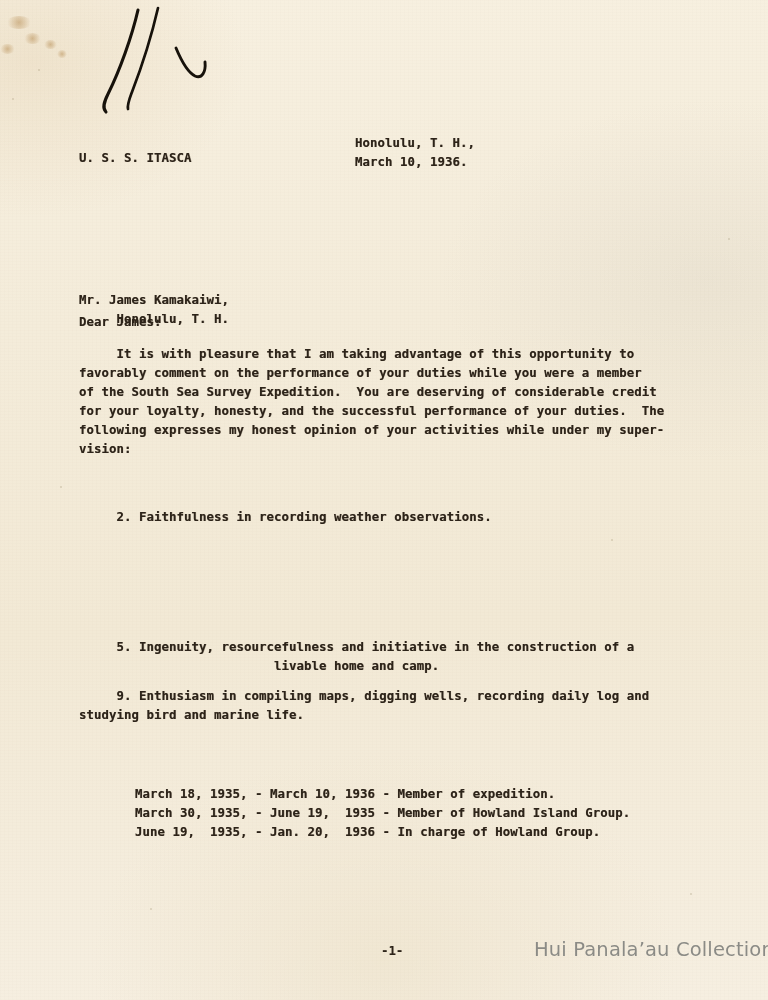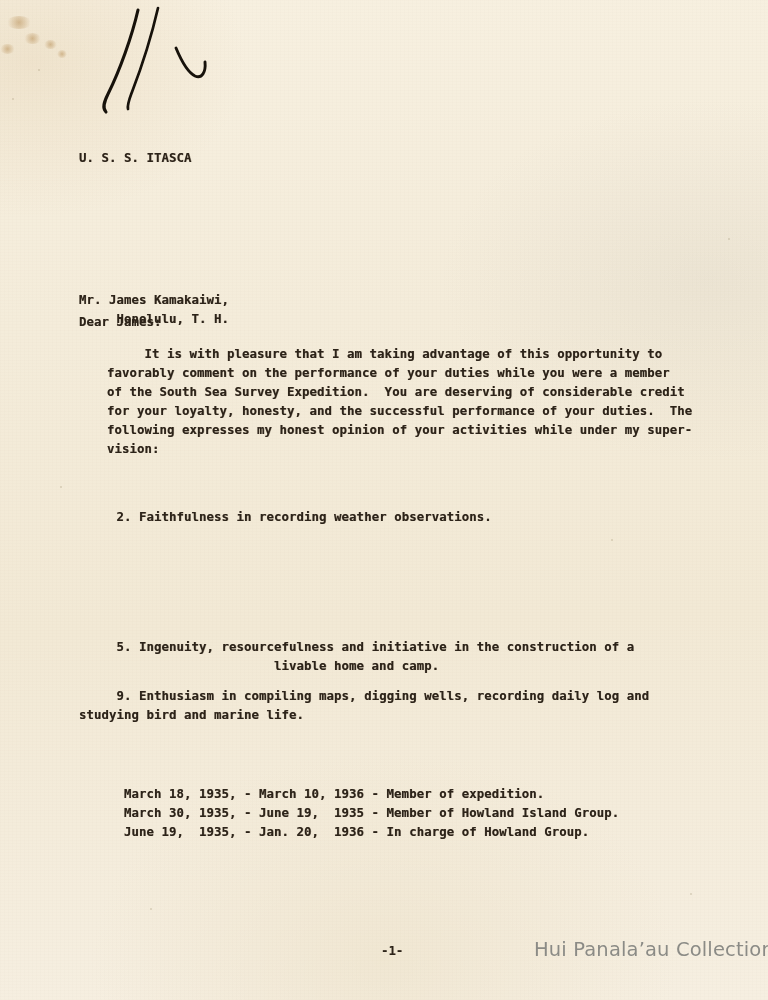--- a/index.html
+++ b/index.html
@@ -65,32 +65,32 @@
     text-shadow:
       0.35px 0.25px 0 rgba(58,44,28,0.42),
       -0.3px 0.2px 0 rgba(80,62,40,0.20);
     -webkit-font-smoothing: none;
   }
 
   #letterhead-left { left: 79px;  top: 149px; }
   #letterhead-right{ left: 355px; top: 134px; }
   #recipient       { left: 79px;  top: 263px; margin-top: 28px; }
   #salutation      { left: 79px;  top: 313px; }
-  #opening         { left: 79px;  top: 345px; margin-left: 28px; }
+  #opening         { left: 79px;  top: 345px; }
 
   .item            { left: 79px; }
   #item-1 { top: 459px; }
   #item-2 { top: 508px; }
   #item-3 { top: 540px; }
   #item-4 { top: 589px; }
   #item-5 { top: 638px; text-align: center; }
   #item-6 { top: 687px; }
 
   #record-intro    { left: 79px;  top: 736px; }
-  #record-lines    { left: 124px; top: 785px; }
+  #record-lines    { left: 135px; top: 785px; }
 
   #page-number {
     position: absolute;
     left: 381px;
     top: 944px;
     font-family: "DejaVu Sans Mono", "Liberation Mono", monospace;
     font-weight: 700;
     font-size: 12.3px;
     color: #2c2319;
     text-shadow: 0.35px 0.25px 0 rgba(58,44,28,0.42);
@@ -162,20 +162,22 @@
                                                                   
                                                                   </div>
 
   <svg id="ink-mark" viewBox="0 0 170 120" xmlns="http://www.w3.org/2000/svg">
     <path d="M46 8 C40 34, 28 68, 16 92 C12 100, 10 106, 14 110" fill="none" stroke="#17120b" stroke-width="3.1" stroke-linecap="round"></path>
     <path d="M66 6 C60 32, 50 64, 40 90 C37 98, 35 103, 36 107" fill="none" stroke="#17120b" stroke-width="2.7" stroke-linecap="round"></path>
     <path d="M84 46 C89 58, 95 70, 103 74 C110 77, 114 70, 113 60" fill="none" stroke="#17120b" stroke-width="2.9" stroke-linecap="round"></path>
   </svg>
 
   <div class="typed" id="letterhead-left">U. S. S. ITASCA</div>
+  <div class="typed" id="letterhead-right"><span>Honolulu, T. H.,</span>
+<span>March 10, 1936.</span></div>
 
   <div class="typed" id="recipient">Mr. James Kamakaiwi,
      Honolulu, T. H.</div>
   <div class="typed" id="salutation">Dear James:</div>
 
   <div class="typed" id="opening">     It is with pleasure that I am taking advantage of this opportunity to
 favorably comment on the performance of your duties while you were a member
 of the South Sea Survey Expedition.  You are deserving of considerable credit
 for your loyalty, honesty, and the successful performance of your duties.  The
 following expresses my honest opinion of your activities while under my super-

